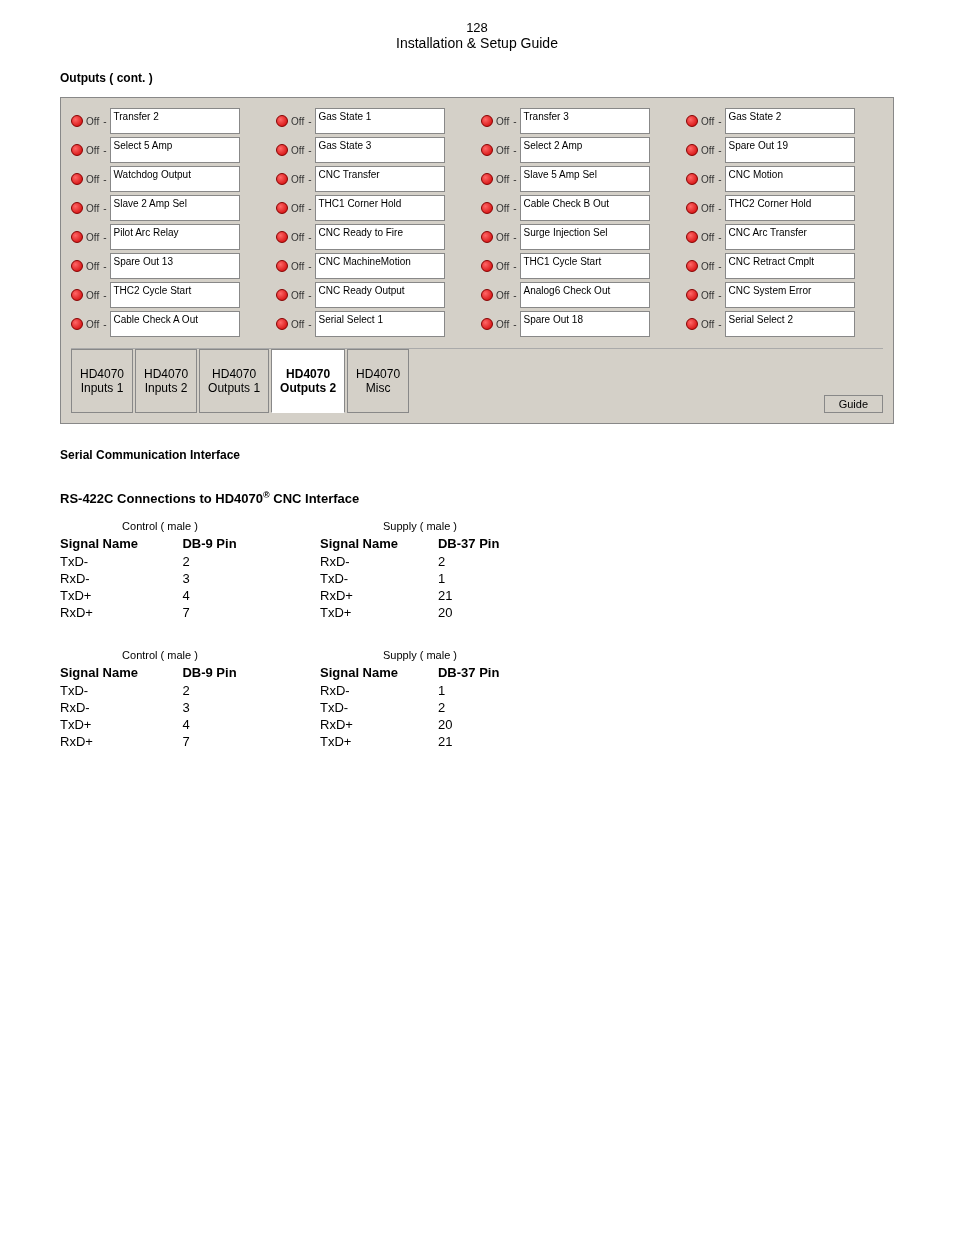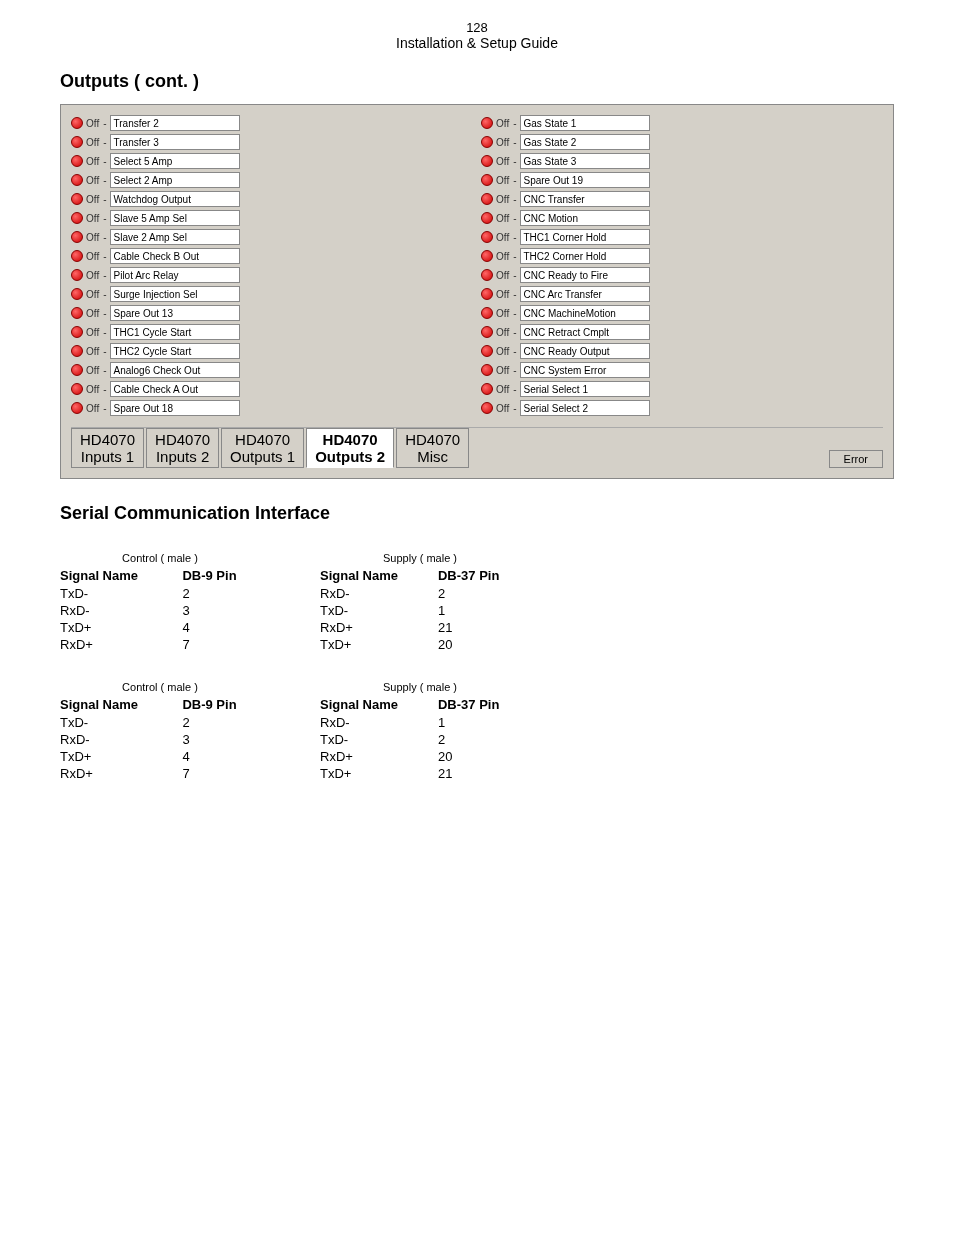--- a/index.html
+++ b/index.html
@@ -17,34 +17,34 @@
       justify-content: space-between;
       align-items: center;
       margin-bottom: 20px;
       flex-direction: column;
     }
     .page-number { font-size: 13px; }
     .page-title { font-size: 14px; text-align: center; }
 
     .section-heading {
       font-weight: bold;
-      font-size: 18px;
+      font-size: 12px;
       margin-bottom: 12px;
     }
 
     
     .dialog-panel {
       border: 1px solid #888;
       background: #d4d0c8;
       padding: 10px;
       margin-bottom: 24px;
     }
     .outputs-grid {
       display: grid;
-      grid-template-columns: 1fr 1fr;
+      grid-template-columns: 1fr 1fr 1fr 1fr;
       gap: 2px 8px;
       margin-bottom: 10px;
     }
     .output-row {
       display: flex;
       align-items: center;
       gap: 2px;
       margin-bottom: 1px;
     }
     .led-icon {
@@ -64,40 +64,40 @@
     .dash-label {
       font-size: 10px;
       color: #333;
       margin: 0 1px;
     }
     .output-field {
       border: 1px solid #888;
       background: #fff;
       font-size: 10px;
       padding: 0 3px;
-      height: 16px;
+      height: 26px;
       min-width: 130px;
       line-height: 16px;
       white-space: nowrap;
       overflow: hidden;
     }
 
     
     .tabs-bar {
       display: flex;
       align-items: flex-end;
       border-top: 1px solid #aaa;
       margin-top: 4px;
       gap: 2px;
     }
     .tab-btn {
       border: 1px solid #888;
       background: #d4d0c8;
-      padding: 2px 8px;
-      font-size: 15px;
+      padding: 17px 8px;
+      font-size: 12px;
       cursor: pointer;
       text-align: center;
       min-width: 58px;
     }
     .tab-btn.active {
       background: #fff;
       border-bottom: 1px solid #fff;
       font-weight: bold;
     }
     .done-btn {
@@ -358,29 +358,32 @@
     </div>
     </div>
 
   <div class="tabs-bar" id="tabs-bar">
 
   <button class="tab-btn">HD4070<br>Inputs 1</button>
       <button class="tab-btn">HD4070<br>Inputs 2</button>
       <button class="tab-btn">HD4070<br>Outputs 1</button>
       <button class="tab-btn active">HD4070<br>Outputs 2</button>
       <button class="tab-btn">HD4070<br>Misc</button>
-      <button class="done-btn">Error</button>
+      <button class="done-btn">Guide</button>
     </div>
 </div>
 
 <div class="serial-section">
   <div class="section-heading">Serial Communication Interface</div>
 </div>
 
 <div class="rs422-section">
+  <div class="rs422-heading">
+    <span>RS-422C Connections to HD4070</span><sup>®</sup><span> CNC Interface</span>
+  </div>
   <div class="connections-block">
     <div class="conn-side">
       <div class="conn-side-title">Control ( male )</div>
       <table class="conn-table" id="hd4070-control-table">
           <thead>
             <tr>
               <th>Signal Name</th>
               <th>DB-9 Pin</th>
             </tr>
           </thead>

